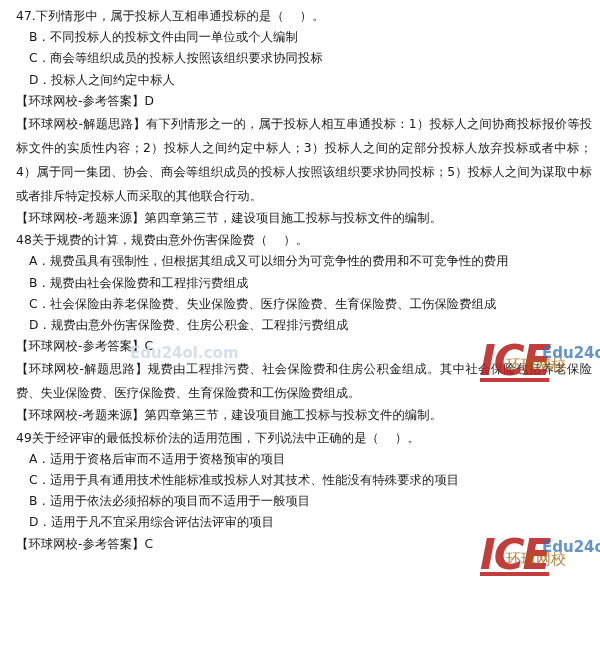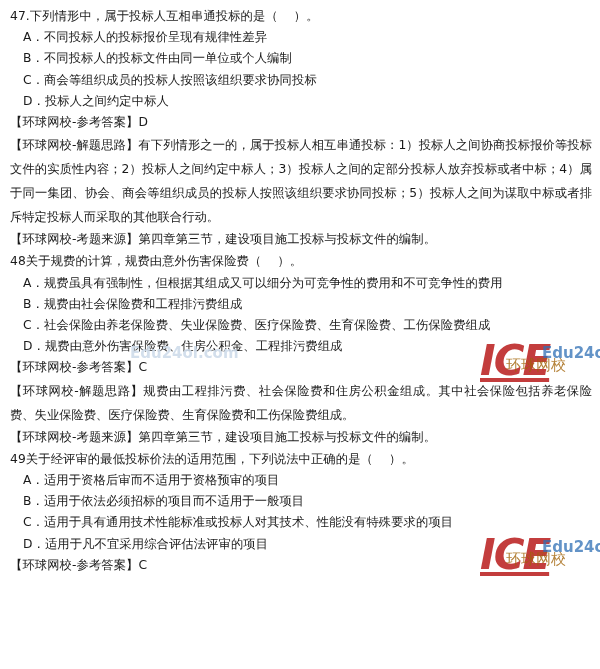--- a/index.html
+++ b/index.html
@@ -12,21 +12,21 @@
     height: 669px;
     font-family: "DejaVu Sans", "Liberation Sans", sans-serif;
     color: #1a1a1a;
     position: relative;
     overflow: hidden;
   }
   #page {
     position: relative;
     width: 600px;
     height: 669px;
-    padding: 6px 8px 0 10px;
+    padding: 6px 8px 0 16px;
     box-sizing: border-box;
   }
   .q-block {
     margin: 0 0 1px 0;
   }
   .line {
     font-size: 12.3px;
     line-height: 21.2px;
     white-space: pre-wrap;
     letter-spacing: 0.1px;
@@ -90,21 +90,20 @@
   .wm-cn-2 { position: absolute; left: 506px; top: 550px; }
   .wm-faint-1 { position: absolute; left: 130px; top: 344px; }
 </style>
 </head>
 <body>
 
 <div id="page">
 
   <div class="q-block">
     <div class="line stem">47.下列情形中，属于投标人互相串通投标的是（    ）。</div>
-    <div class="line opt">A．不同投标人的投标报价呈现有规律性差异</div>
     <div class="line opt">B．不同投标人的投标文件由同一单位或个人编制</div>
     <div class="line opt">C．商会等组织成员的投标人按照该组织要求协同投标</div>
     <div class="line opt">D．投标人之间约定中标人</div>
     <div class="line">【环球网校-参考答案】D</div>
     <div class="para">【环球网校-解题思路】有下列情形之一的，属于投标人相互串通投标：1）投标人之间协商投标报价等投标文件的实质性内容；2）投标人之间约定中标人；3）投标人之间的定部分投标人放弃投标或者中标；4）属于同一集团、协会、商会等组织成员的投标人按照该组织要求协同投标；5）投标人之间为谋取中标或者排斥特定投标人而采取的其他联合行动。</div>
     <div class="line">【环球网校-考题来源】第四章第三节，建设项目施工投标与投标文件的编制。</div>
   </div>
 
   <div class="q-block">
     <div class="line stem">48关于规费的计算，规费由意外伤害保险费（    ）。</div>
@@ -113,22 +112,22 @@
     <div class="line opt">C．社会保险由养老保险费、失业保险费、医疗保险费、生育保险费、工伤保险费组成</div>
     <div class="line opt">D．规费由意外伤害保险费、住房公积金、工程排污费组成</div>
     <div class="line">【环球网校-参考答案】C</div>
     <div class="para">【环球网校-解题思路】规费由工程排污费、社会保险费和住房公积金组成。其中社会保险包括养老保险费、失业保险费、医疗保险费、生育保险费和工伤保险费组成。</div>
     <div class="line">【环球网校-考题来源】第四章第三节，建设项目施工投标与投标文件的编制。</div>
   </div>
 
   <div class="q-block">
     <div class="line stem">49关于经评审的最低投标价法的适用范围，下列说法中正确的是（    ）。</div>
     <div class="line opt">A．适用于资格后审而不适用于资格预审的项目</div>
+    <div class="line opt">C．适用于具有通用技术性能标准或投标人对其技术、性能没有特殊要求的项目</div>
     <div class="line opt">B．适用于依法必须招标的项目而不适用于一般项目</div>
-    <div class="line opt">C．适用于具有通用技术性能标准或投标人对其技术、性能没有特殊要求的项目</div>
     <div class="line opt">D．适用于凡不宜采用综合评估法评审的项目</div>
     <div class="line">【环球网校-参考答案】C</div>
   </div>
 
   <div class="wm wm1">
     <span class="wm-logo">ICE</span>
     <span class="wm-url">Edu24ol.com</span>
   </div>
   <div class="wm wm-cn-1 wm-cn">环球网校</div>
 

